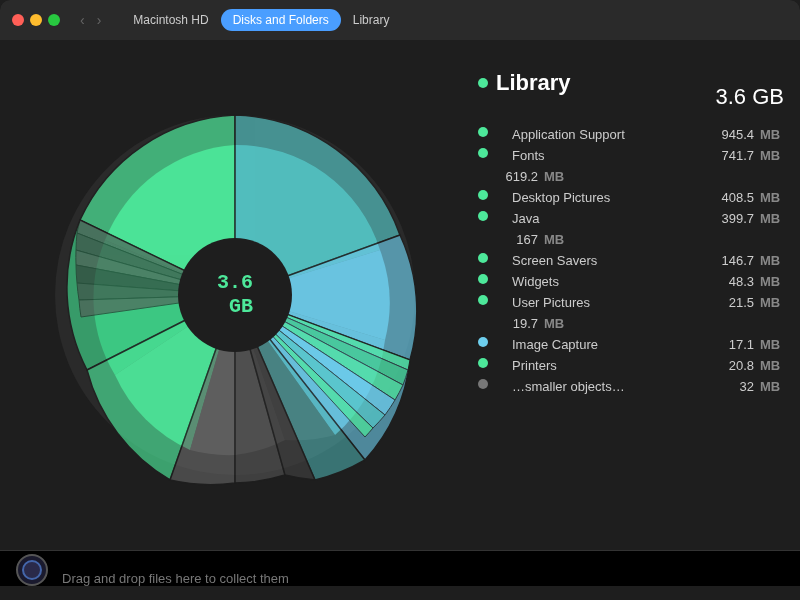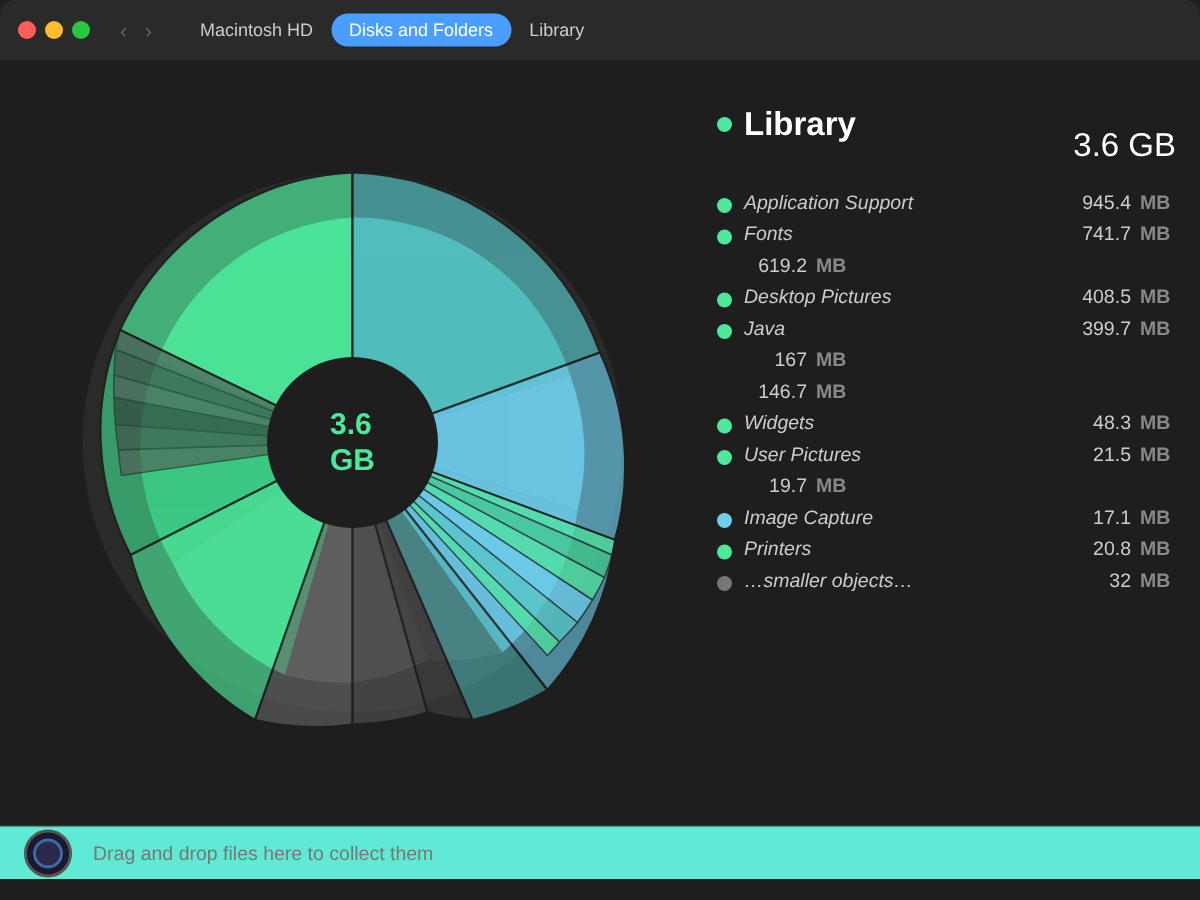--- a/index.html
+++ b/index.html
@@ -95,27 +95,28 @@
       position: relative;
       width: 420px;
       height: 460px;
     }
 
     .center-label {
       position: absolute;
       top: 50%;
       left: 50%;
       transform: translate(-50%, -50%);
-      text-align: left;
+      text-align: right;
       color: #4de89a;
       font-size: 20px;
       font-weight: 600;
       line-height: 1.2;
       pointer-events: none;
       z-index: 10;
+      font-family: Liberation Mono, monospace;
     }
 
     
     .right-panel {
       flex: 1;
       padding: 16px 16px 16px 8px;
       overflow-y: auto;
     }
 
     .library-header {
@@ -151,24 +152,23 @@
     .item-row {
       display: flex;
       align-items: center;
       justify-content: space-between;
       padding: 3px 0;
       font-size: 13px;
     }
 
     .item-left {
       display: flex;
-      align-items: flex-end;
-      gap: 8px;
+      align-items: flex-start;
+      gap: 24px;
       flex: 1;
-      font-style: italic;
     }
 
     .item-name {
       color: #cccccc;
     }
 
     .item-size-row {
       display: flex;
       align-items: flex-end;
       gap: 6px;
@@ -184,24 +184,24 @@
 
     .item-size-unit {
       color: #888;
       min-width: 24px;
       font-weight: bold;
     }
 
     
     .bottombar {
       height: 36px;
-      background: #5eead4;
+      background: #000000;
       border-top: 1px solid #333;
       display: flex;
-      align-items: center;
+      align-items: flex-end;
       padding: 0 16px;
       gap: 14px;
     }
 
     .drop-icon {
       width: 32px;
       height: 32px;
       border-radius: 50%;
       border: 2px solid #555;
       background: #1a1a2e;
@@ -377,20 +377,24 @@
         <span class="item-size-unit">MB</span>
       </div>
     </div>
         <div class="item-row">
       <div class="item-size-row">
         <span class="item-size-num">167</span>
         <span class="item-size-unit">MB</span>
       </div>
     </div>
         <div class="item-row">
+      <div class="item-left">
+        <div class="dot-indicator" style="background:#4de89a"></div>
+        <span class="item-name">Screen Savers</span>
+      </div>
       <div class="item-size-row">
         <span class="item-size-num">146.7</span>
         <span class="item-size-unit">MB</span>
       </div>
     </div>
         <div class="item-row">
       <div class="item-left">
         <div class="dot-indicator" style="background:#4de89a"></div>
         <span class="item-name">Widgets</span>
       </div>

